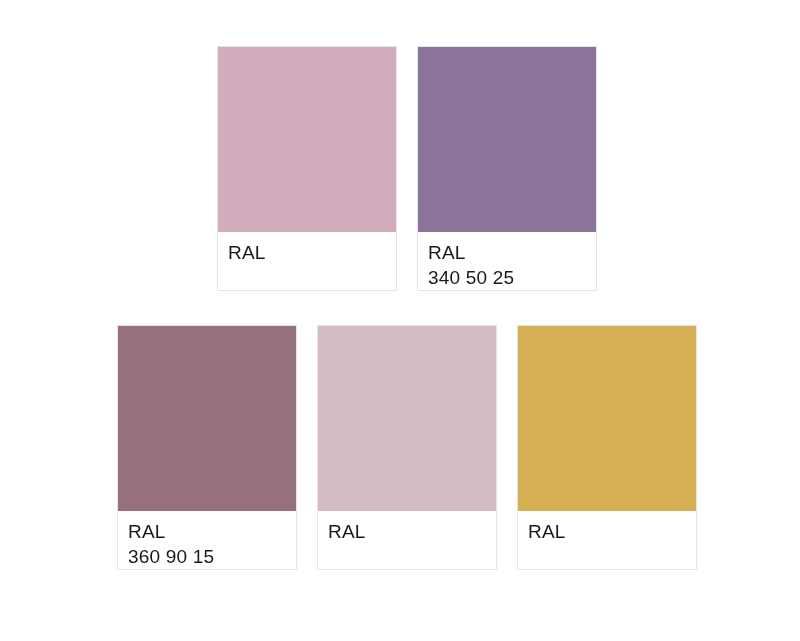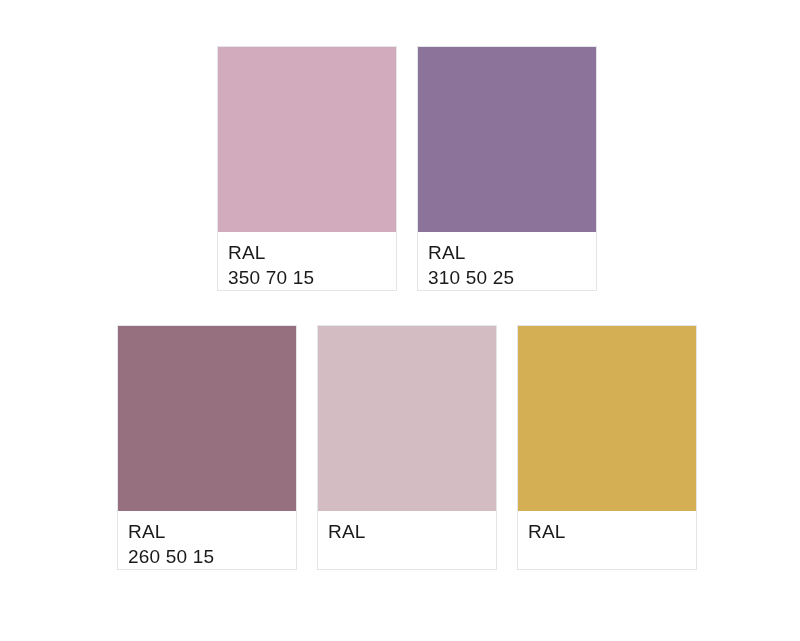--- a/index.html
+++ b/index.html
@@ -58,35 +58,34 @@
   }
 </style>
 </head>
 <body>
 
 <div id="swatch-board" style="background: rgb(255, 255, 255);">
     <div class="swatch-card" style="left: 217px; top: 46px; width: 180px; height: 245px; border-color: rgb(227, 230, 232);">
       <div class="swatch-color" style="height: 185px; background: rgb(210, 171, 189);"></div>
       <div class="swatch-label" style="color: rgb(26, 26, 26);">
         <span class="label-system">RAL</span>
-        <span class="label-code">350 70 15</span>
       </div>
     </div>
     <div class="swatch-card" style="left: 417px; top: 46px; width: 180px; height: 245px; border-color: rgb(227, 230, 232);">
       <div class="swatch-color" style="height: 185px; background: rgb(140, 115, 154);"></div>
       <div class="swatch-label" style="color: rgb(26, 26, 26);">
         <span class="label-system">RAL</span>
-        <span class="label-code">310 50 25</span>
+        <span class="label-code">340 50 25</span>
       </div>
     </div>
     <div class="swatch-card" style="left: 117px; top: 325px; width: 180px; height: 245px; border-color: rgb(227, 230, 232);">
       <div class="swatch-color" style="height: 185px; background: rgb(151, 112, 127);"></div>
       <div class="swatch-label" style="color: rgb(26, 26, 26);">
         <span class="label-system">RAL</span>
-        <span class="label-code">260 50 15</span>
+        <span class="label-code">360 90 15</span>
       </div>
     </div>
     <div class="swatch-card" style="left: 317px; top: 325px; width: 180px; height: 245px; border-color: rgb(227, 230, 232);">
       <div class="swatch-color" style="height: 185px; background: rgb(211, 188, 194);"></div>
       <div class="swatch-label" style="color: rgb(26, 26, 26);">
         <span class="label-system">RAL</span>
       </div>
     </div>
     <div class="swatch-card" style="left: 517px; top: 325px; width: 180px; height: 245px; border-color: rgb(227, 230, 232);">
       <div class="swatch-color" style="height: 185px; background: rgb(213, 175, 84);"></div>

